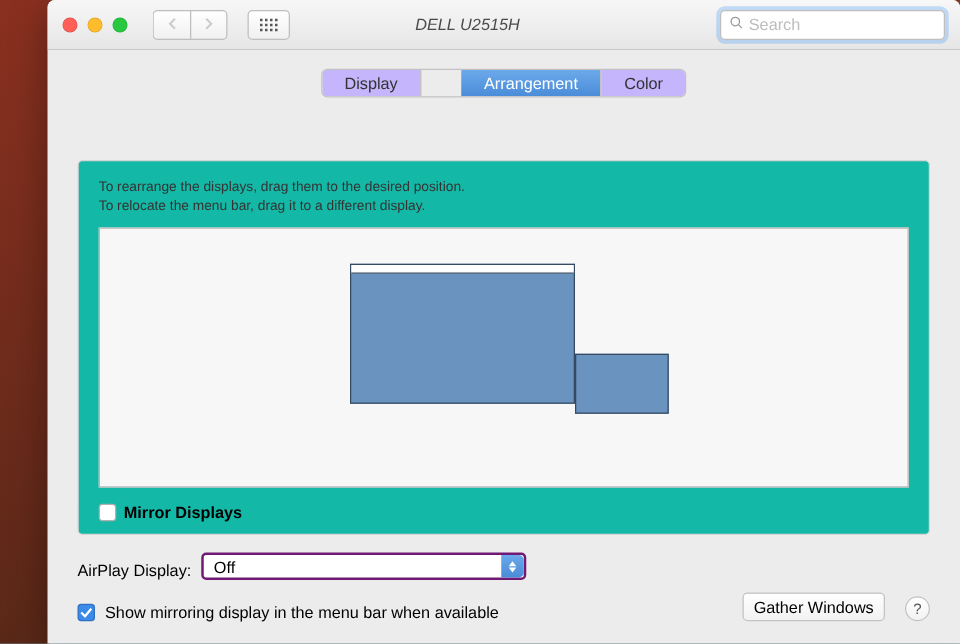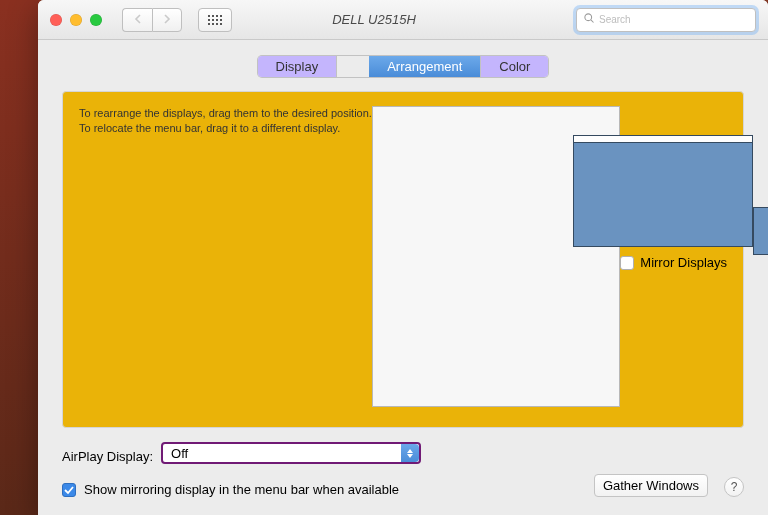--- a/index.html
+++ b/index.html
@@ -91,21 +91,21 @@
       border-radius: 4px;
       display: flex;
       align-items: center;
       padding: 0 6px;
       box-shadow: 0 0 0 3px rgba(95,165,245,0.35);
       gap: 4px;
     }
     .search svg { width: 12px; height: 12px; }
     .search input {
       border: none; outline: none;
-      font-size: 10px;
+      font-size: 13px;
       width: 100%;
       color: #ef4444;
     }
     .search input::placeholder { color: #bdbdbd; }
     .content {
       flex: 1;
       padding: 16px 24px 18px 24px;
       display: flex;
       flex-direction: column;
     }
@@ -128,28 +128,29 @@
       border-right: 1px solid #c2c2c2;
       cursor: default;
     }
     .segbtn:last-child { border-right: none; }
     .segbtn.active {
       background: linear-gradient(to bottom, #6ca9ea, #4a8cd8);
       color: #fff;
       margin-left: 32px;
     }
     .panel {
-      background: #eab308;
+      background: #14b8a6;
       border: 1px solid #d5d5d5;
       border-radius: 4px;
       padding: 14px 16px 10px 16px;
       flex: 1;
       display: flex;
-      flex-direction: row;
+      flex-direction: column;
       margin-bottom: 14px;
+      margin-top: 37px;
     }
     .instruction {
       font-size: 11px;
       color: #333;
       line-height: 1.4;
       margin-bottom: 8px;
     }
     .arrbox {
       border: 1px solid #b8b8b8;
       background: #f7f7f7;
@@ -180,20 +181,21 @@
       width: 75px;
       height: 48px;
       background: #6a93c0;
       border: 1px solid #354a60;
     }
     .mirror-row {
       display: flex;
       align-items: center;
       gap: 6px;
       padding-top: 2px;
+      font-weight: bold;
     }
     .chk {
       width: 14px; height: 14px;
       background: #fff;
       border: 1px solid #b0b0b0;
       border-radius: 3px;
       display: inline-flex;
       align-items: center;
       justify-content: center;
     }

